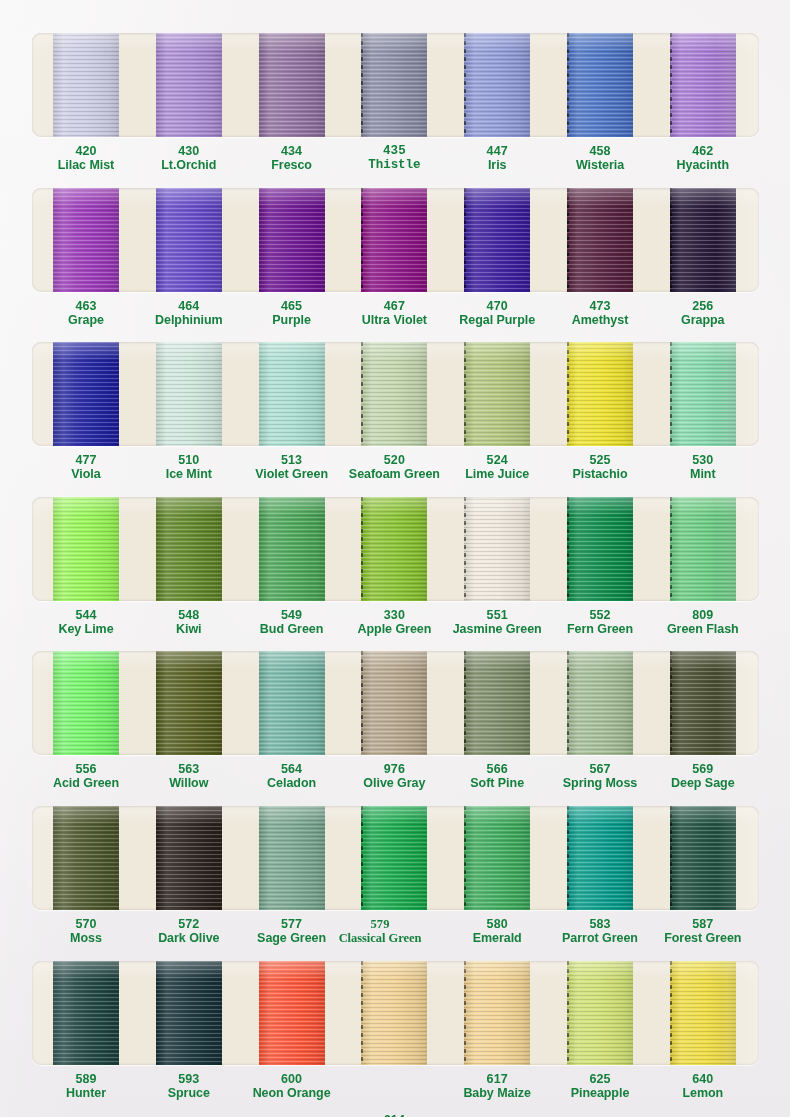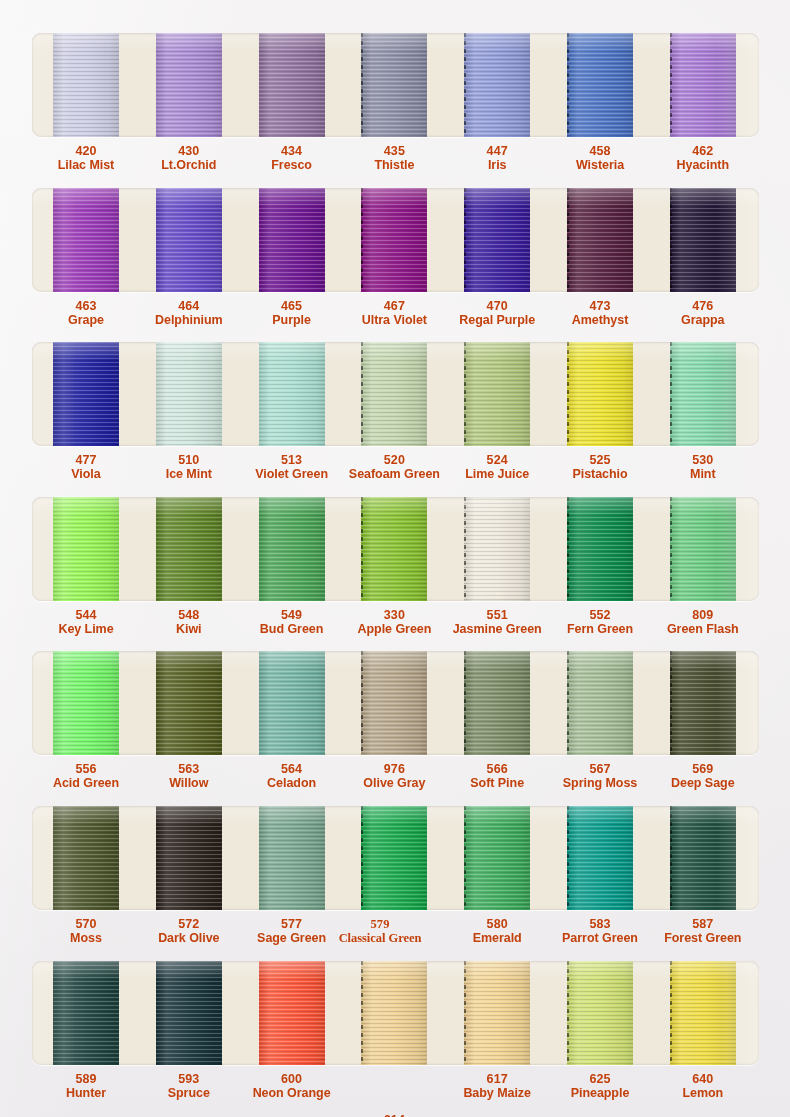--- a/index.html
+++ b/index.html
@@ -124,21 +124,21 @@
     position: absolute;
     left: 0;
     width: 790px;
     height: 42px;
   }
 
   .label {
     position: absolute;
     width: 108px;
     text-align: center;
-    color: #c2410c;
+    color: #15803d;
     line-height: 1.14;
   }
 
   .code {
     font-size: 12.5px;
     font-weight: bold;
     letter-spacing: 0.1px;
   }
 
   .name {
@@ -195,21 +195,21 @@
           <div class="name">Lilac Mist</div>
         </div>
         <div class="label" style="left: 134.8px;">
           <div class="code">430</div>
           <div class="name">Lt.Orchid</div>
         </div>
         <div class="label" style="left: 237.6px;">
           <div class="code">434</div>
           <div class="name">Fresco</div>
         </div>
-        <div class="label" style="left: 340.4px;">
+        <div class="label" style="left: 340.4px; font-family: Liberation Mono, monospace;">
           <div class="code">435</div>
           <div class="name">Thistle</div>
         </div>
         <div class="label" style="left: 443.2px;">
           <div class="code">447</div>
           <div class="name">Iris</div>
         </div>
         <div class="label" style="left: 546px;">
           <div class="code">458</div>
           <div class="name">Wisteria</div>
@@ -274,21 +274,21 @@
         </div>
         <div class="label" style="left: 443.2px;">
           <div class="code">470</div>
           <div class="name">Regal Purple</div>
         </div>
         <div class="label" style="left: 546px;">
           <div class="code">473</div>
           <div class="name">Amethyst</div>
         </div>
         <div class="label" style="left: 648.8px;">
-          <div class="code">476</div>
+          <div class="code">256</div>
           <div class="name">Grappa</div>
         </div>
       </div>
     </div>
     <div class="swatch-row" style="top: 342px;">
       <div class="tray" style="height: 104px;">
         <div class="ribbon" title="477 Viola" style="left: 21px; width: 66px; background: rgb(31, 32, 160);">
           <div class="weave"></div>
           <div class="sheen"></div>
         </div>

